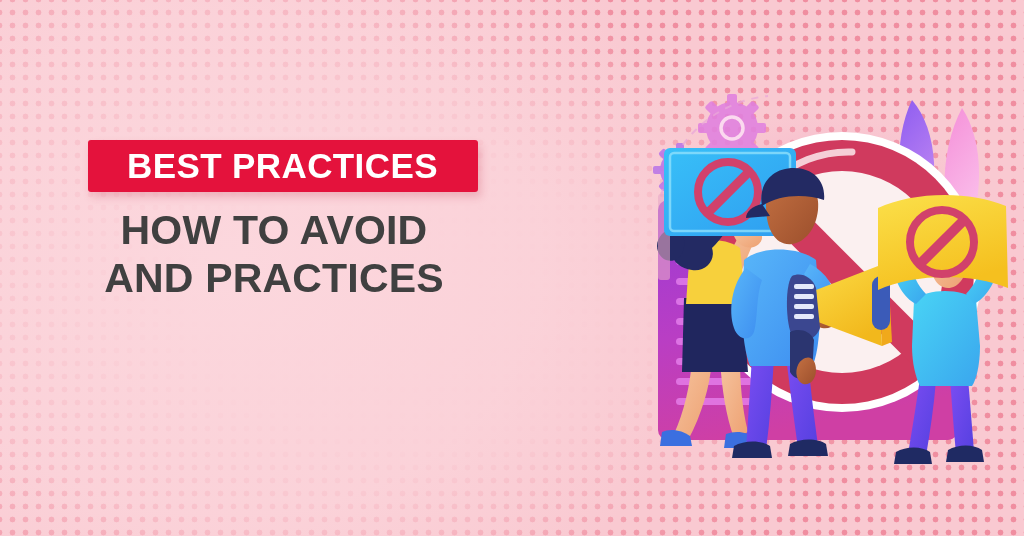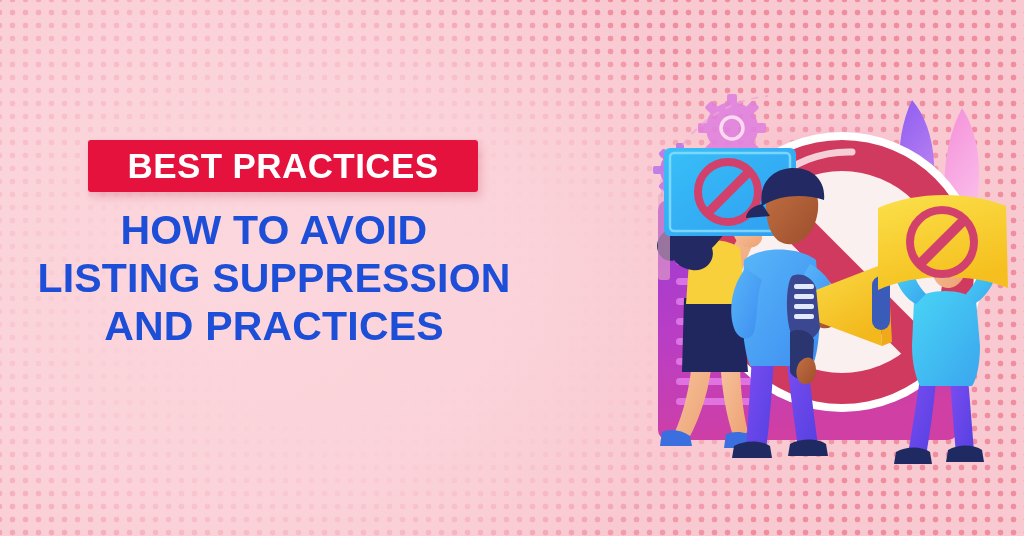--- a/index.html
+++ b/index.html
@@ -56,27 +56,27 @@
     box-shadow: 3px 5px 9px rgba(190,40,70,0.22);
     box-sizing: border-box;
   }
   .badge-text {
     display: block;
     color: #ffffff;
     font-size: 35px;
     font-weight: bold;
     letter-spacing: 0.4px;
     line-height: 52px;
-    text-align: center;
     white-space: nowrap;
+    padding-left: 39px;
   }
   .headline {
     margin-top: 14px;
     text-align: center;
-    color: #1d4ed8;
+    color: #404040;
     font-size: 41px;
     font-weight: bold;
     line-height: 48px;
     letter-spacing: 0.2px;
     padding-right: 24px;
     box-sizing: border-box;
     width: 572px;
   }
   .headline .hl-line { display: block; white-space: nowrap; }
 
@@ -100,21 +100,20 @@
   <div class="bg-soft-glow"></div>
 
   <div class="text-block">
 
     <div class="badge">
       <span class="badge-text">BEST PRACTICES</span>
     </div>
 
     <div class="headline">
       <span class="hl-line">HOW TO AVOID</span>
-      <span class="hl-line">LISTING SUPPRESSION</span>
       <span class="hl-line">AND PRACTICES</span>
     </div>
 
   </div>
 
   <div class="illo">
     <svg width="404" height="440" viewBox="0 0 404 440" xmlns="http://www.w3.org/2000/svg">
 
       <defs>
         <linearGradient id="gCard" x1="0" y1="0" x2="0.25" y2="1">

